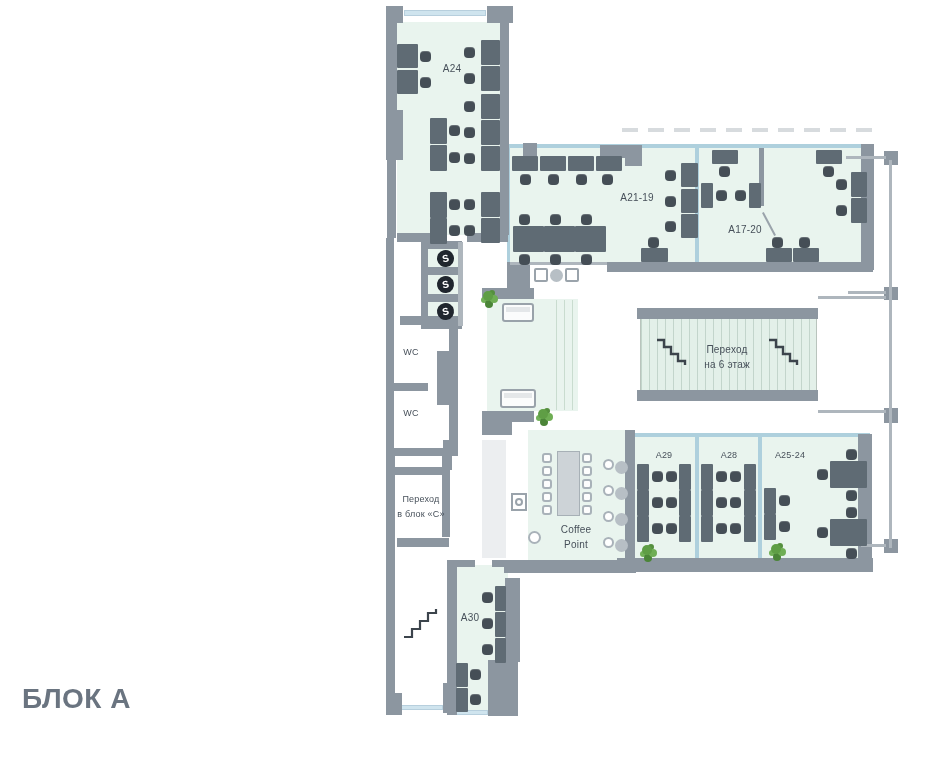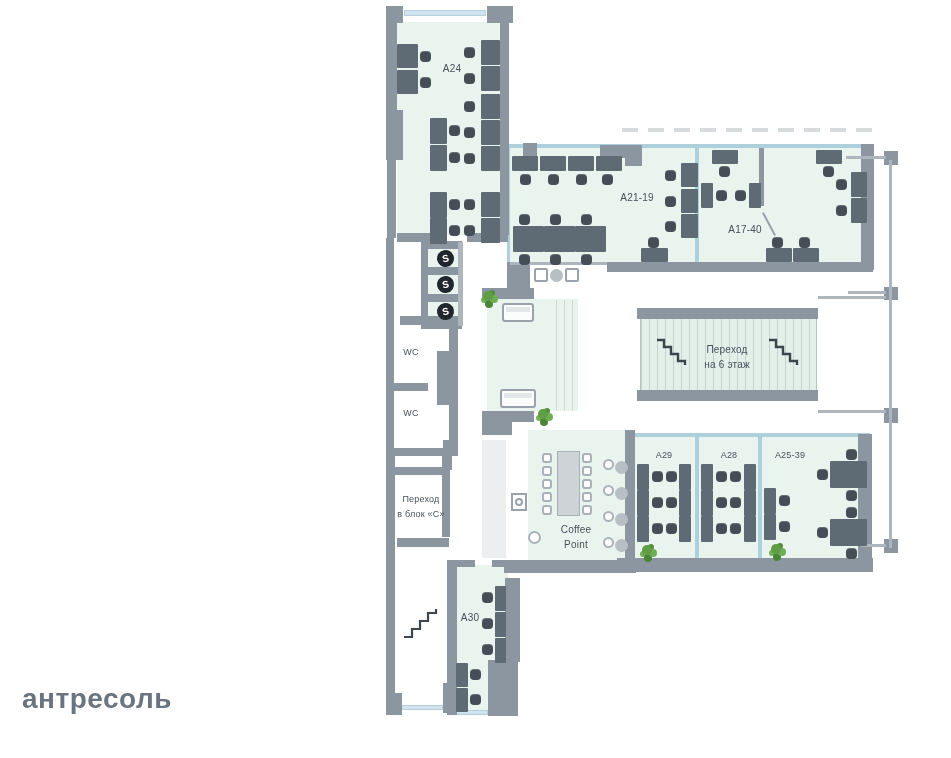--- a/index.html
+++ b/index.html
@@ -305,38 +305,38 @@
     <svg class="stairs" style="left:401px;top:597px" width="40" height="44" viewBox="0 0 40 44">
       <path d="M3 40 h8 v-8 h8 v-8 h8 v-8 h8 v-4" fill="none" stroke="#3c444c" stroke-width="2.2"></path>
     </svg>
 
     <div class="elev" style="left:437px;top:250px">S</div>
     <div class="elev" style="left:437px;top:276px">S</div>
     <div class="elev" style="left:437px;top:303px">S</div>
 
     <div class="lbl" style="left:452px;top:68px">A24</div>
     <div class="lbl" style="left:637px;top:197px">A21-19</div>
-    <div class="lbl" style="left:745px;top:229px">A17-40</div>
+    <div class="lbl" style="left:745px;top:229px">A17-20</div>
     <div class="lbl small" style="left:664px;top:455px">A29</div>
     <div class="lbl small" style="left:729px;top:455px">A28</div>
-    <div class="lbl small" style="left:790px;top:455px">A25-39</div>
+    <div class="lbl small" style="left:790px;top:455px">A25-24</div>
     <div class="lbl" style="left:470px;top:617px">A30</div>
     <div class="lbl small" style="left:411px;top:352px">WC</div>
     <div class="lbl small" style="left:411px;top:413px">WC</div>
 
     <div class="lbl two" style="left:727px;top:357px">
       <div>Переход</div>
       <div>на 6 этаж</div>
     </div>
     <div class="lbl two small" style="left:421px;top:507px">
       <div>Переход</div>
       <div>в блок «С»</div>
     </div>
     <div class="lbl two" style="left:576px;top:537px">
       <div>Coffee</div>
       <div>Point</div>
     </div>
 
     <div class="title">
-      <div>антресоль</div>
+      <div>БЛОК А</div>
     </div>
   </div>
 </div>
 
 </body></html>

